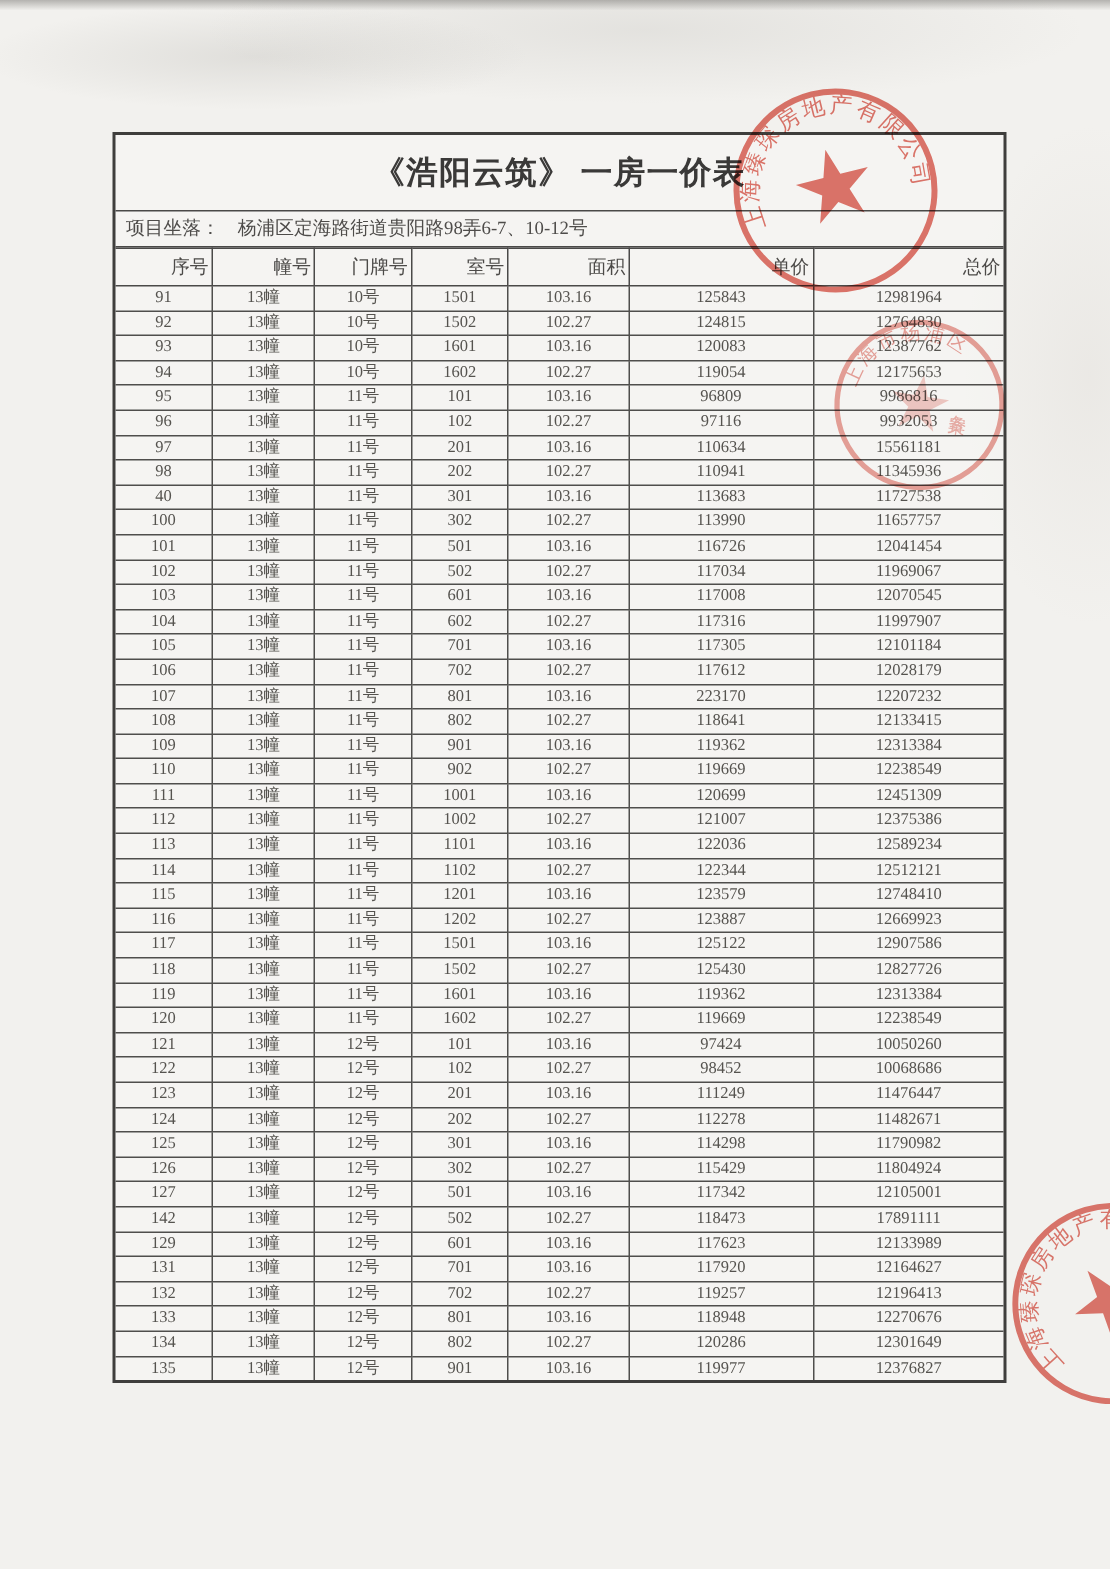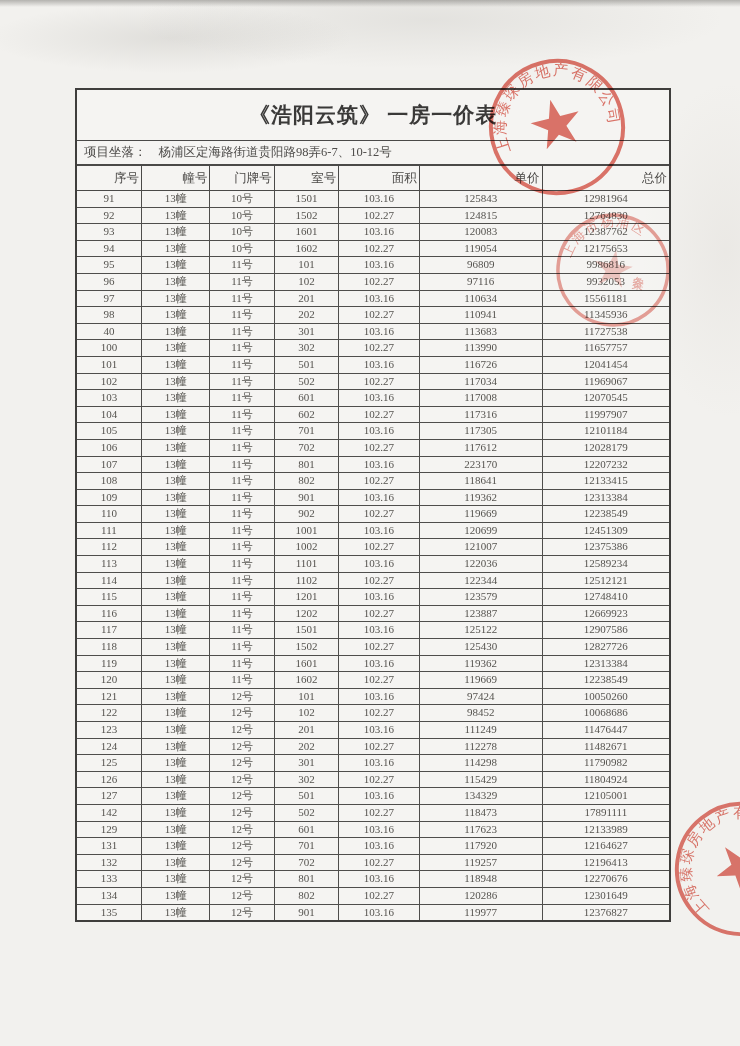--- a/index.html
+++ b/index.html
@@ -415,21 +415,21 @@
             <td>102.27</td>
             <td>115429</td>
             <td>11804924</td>
           </tr>
           <tr>
             <td>127</td>
             <td>13幢</td>
             <td>12号</td>
             <td>501</td>
             <td>103.16</td>
-            <td>134329</td>
+            <td>117342</td>
             <td>12105001</td>
           </tr>
           <tr>
             <td>142</td>
             <td>13幢</td>
             <td>12号</td>
             <td>502</td>
             <td>102.27</td>
             <td>118473</td>
             <td>17891111</td>

